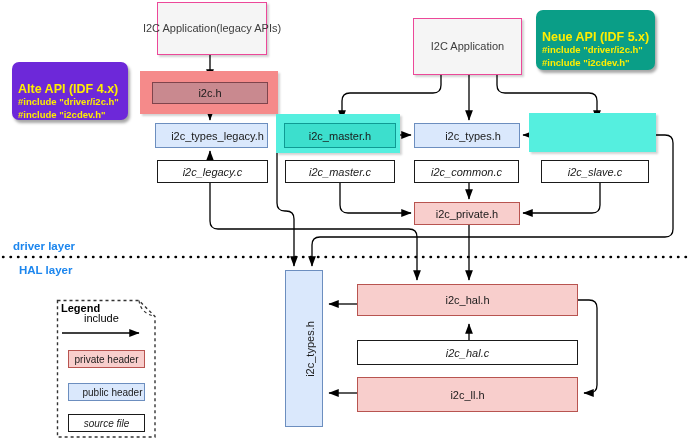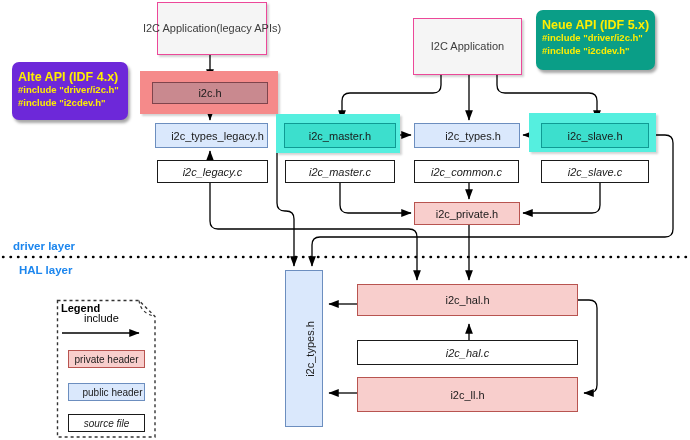--- a/index.html
+++ b/index.html
@@ -12,21 +12,21 @@
   .app{background:#f5f5f5;border:1px solid #ec4899;color:#3d3d3d;flex-direction:row;
        line-height:1.35;box-shadow:2px 2px 2px rgba(0,0,0,.18);}
   .public{background:#dae8fc;border:1.5px solid #6c8ebf;padding-left:12px;}
   .private{background:#f8cecc;border:1.5px solid #b85450;}
   .source{background:#ffffff;border:1.5px solid #1a1a1a;font-style:italic;}
   .hl{position:absolute;z-index:1;box-shadow:2px 2px 2px rgba(0,0,0,.18);}
   .hl-red{background:#f58a8a;}
   .hl-teal{background:#55efdf;}
   .teal{background:#3cdfcd;border:1.5px solid #0f9b94;}
   .i2ch{background:#c9898f;border:1.5px solid #7f444c;}
-  .callout{position:absolute;z-index:3;border-radius:7px;color:#ffee00;padding:8px 6px 3px 6px;
+  .callout{position:absolute;z-index:3;border-radius:7px;color:#ffee00;padding:20px 6px 3px 6px;
            box-sizing:border-box;box-shadow:2px 3px 3px rgba(0,0,0,.35);white-space:nowrap;}
   .callout .t{font-weight:bold;font-size:12.5px;line-height:1.15;}
   .callout .inc{font-weight:bold;font-size:9.5px;line-height:1.3;}
   .co-old{background:#6d28d9;}
   .co-new{background:#0a9e87;}
   .layerlab{position:absolute;z-index:2;font-weight:bold;font-size:11.5px;color:#1c86ee;}
   .vtext{transform:rotate(-90deg);white-space:nowrap;}
   .lg-text{position:absolute;z-index:3;color:#000;}
 </style>
 </head>
@@ -106,23 +106,20 @@
   </div>
   <div class="box source" style="left:285px;top:160px;width:110px;height:23px">
     <span>i2c_master.c</span>
   </div>
   <div class="box public" style="left:414px;top:123px;width:106px;height:25px">
     <span>i2c_types.h</span>
   </div>
   <div class="box source" style="left:414px;top:160px;width:105px;height:23px">
     <span>i2c_common.c</span>
   </div>
-  <div class="box teal" style="left:541px;top:123px;width:108px;height:25px">
-    <span>i2c_slave.h</span>
-  </div>
   <div class="box source" style="left:541px;top:160px;width:108px;height:23px">
     <span>i2c_slave.c</span>
   </div>
   <div class="box private" style="left:414px;top:202px;width:106px;height:23px">
     <span>i2c_private.h</span>
   </div>
 
   <div class="layerlab" style="left:13px;top:240px">driver layer</div>
   <div class="layerlab" style="left:19px;top:264px">HAL layer</div>
 

